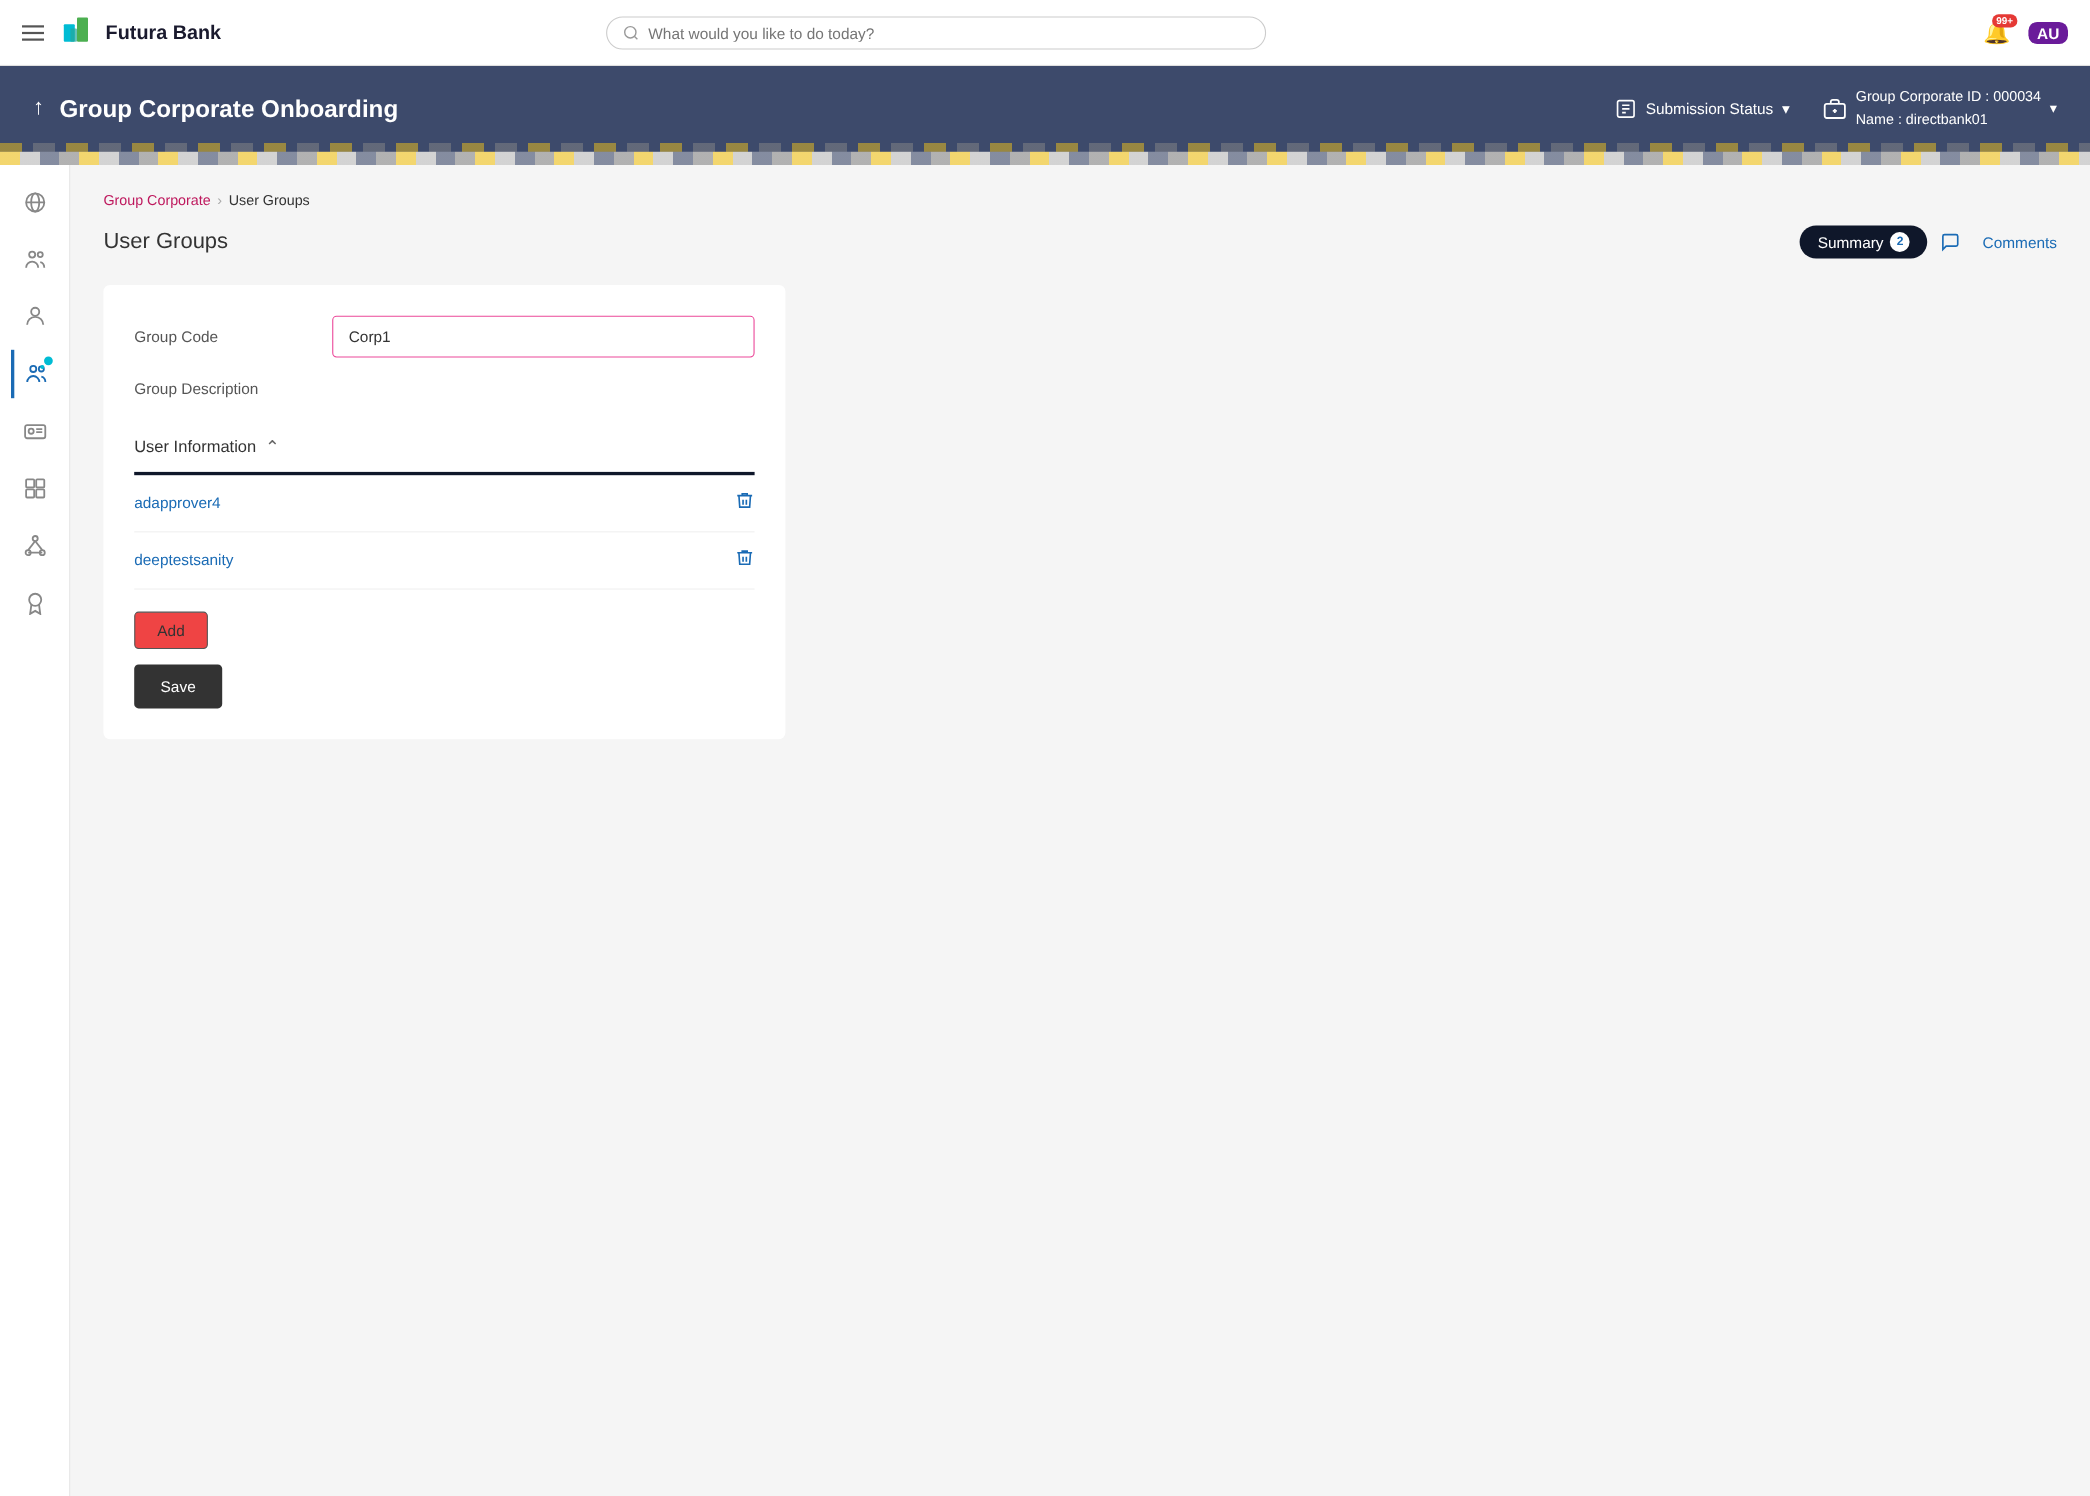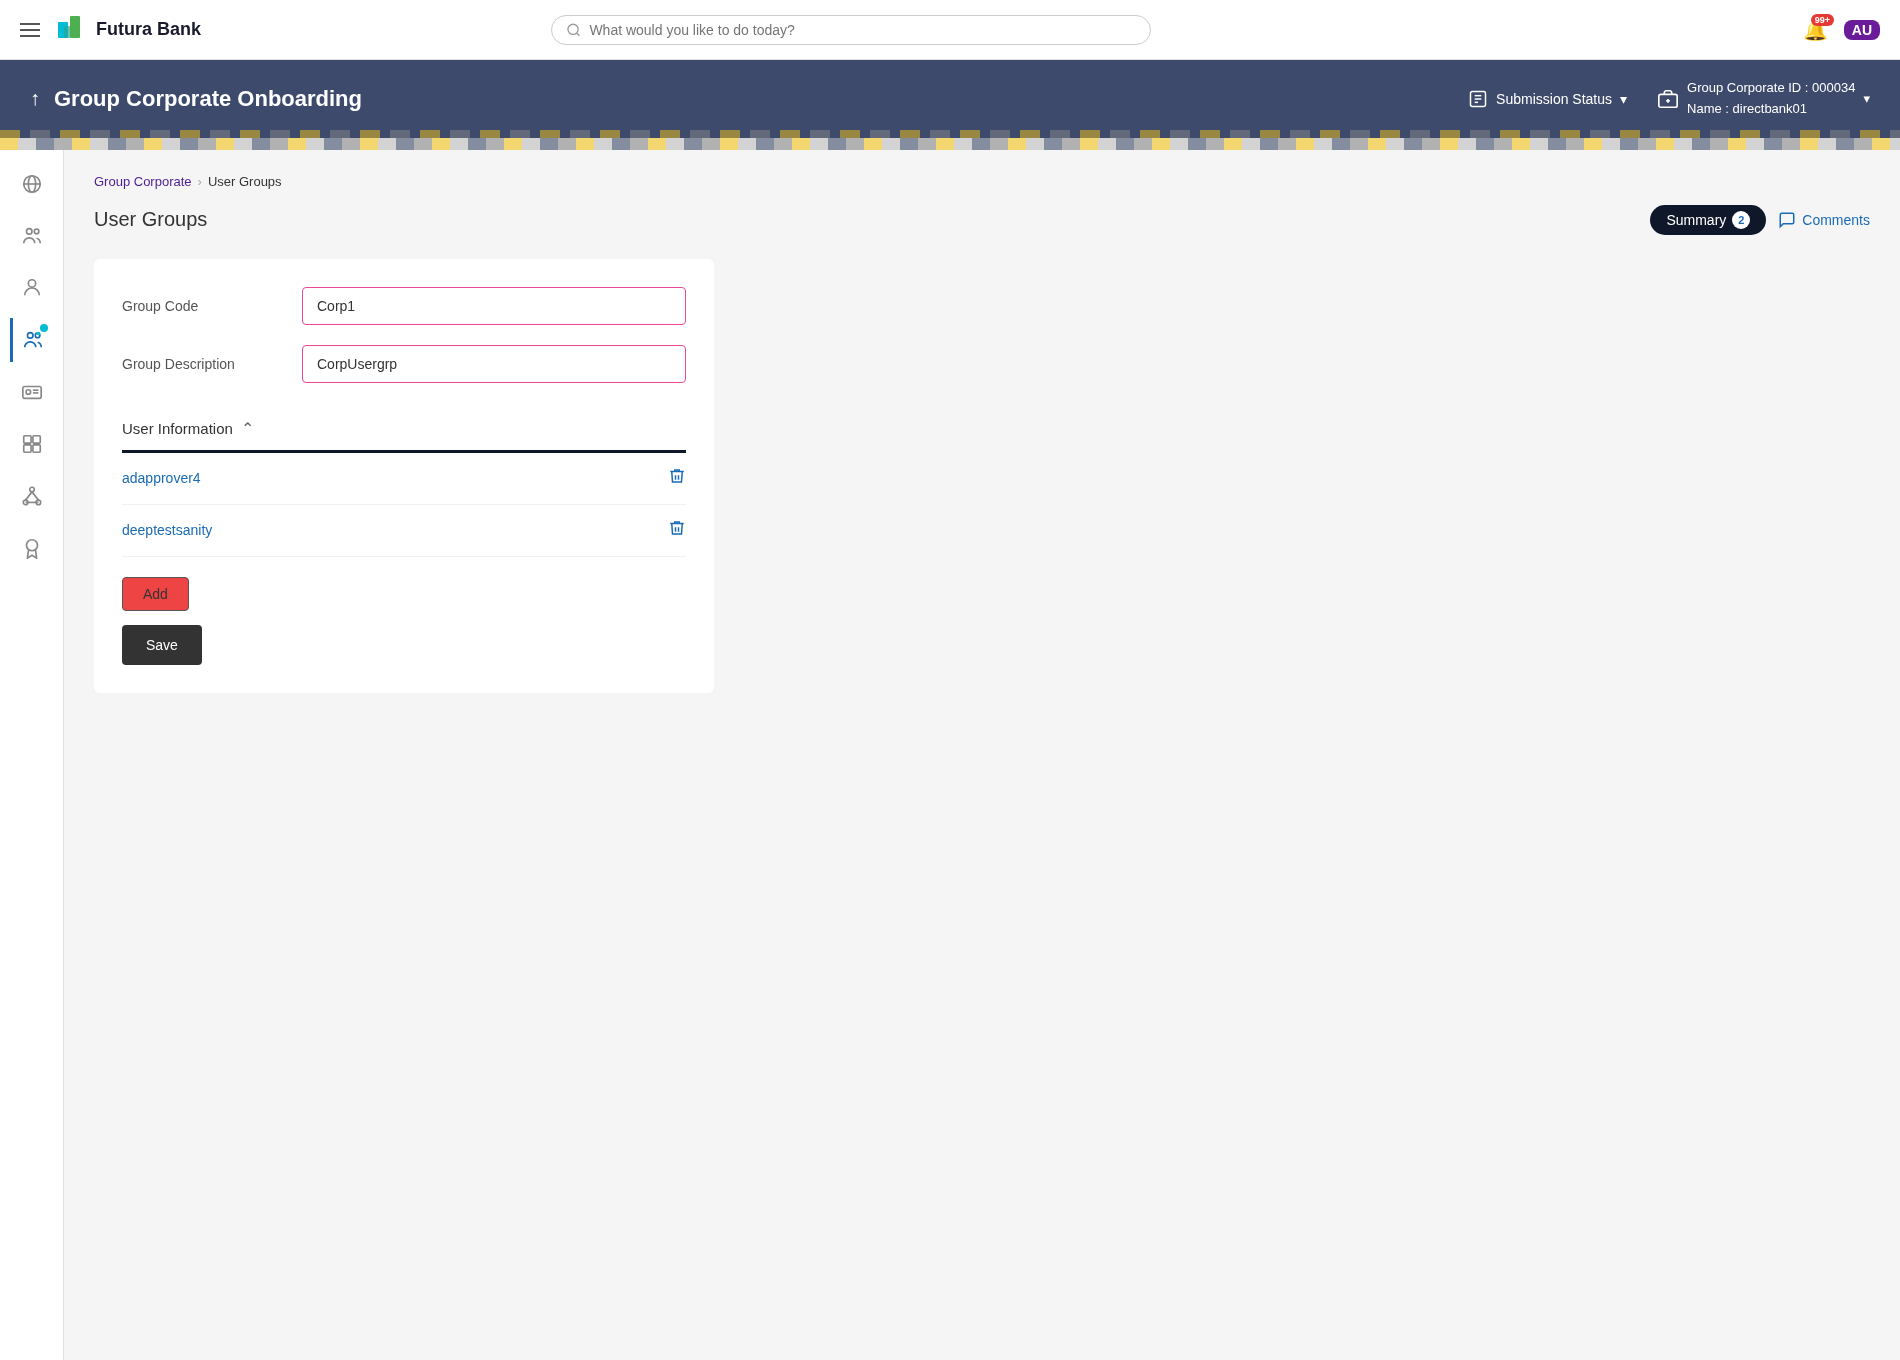--- a/index.html
+++ b/index.html
@@ -131,21 +131,21 @@
       flex: 1;
       padding: 24px 30px;
       background: #f5f5f5;
     }
 
     
     .breadcrumb {
       display: flex; align-items: center; gap: 6px;
       margin-bottom: 16px; font-size: 13px;
     }
-    .breadcrumb-link { color: #4c1d95; cursor: pointer; text-decoration: none; }
+    .breadcrumb-link { color: #be185d; cursor: pointer; text-decoration: none; }
     .breadcrumb-separator { color: #aaa; }
     .breadcrumb-current { color: #333; font-weight: 500; }
 
     
     .section-header {
       display: flex; align-items: center; justify-content: space-between;
       margin-bottom: 24px;
     }
     .section-title { font-size: 20px; font-weight: 500; color: #333; }
     .section-actions { display: flex; align-items: center; gap: 12px; }
@@ -157,21 +157,21 @@
       position: relative; display: flex; align-items: center; gap: 6px;
     }
     .summary-count {
       background: white; color: #1a6bb5; border-radius: 50%;
       width: 18px; height: 18px; font-size: 11px; font-weight: bold;
       display: flex; align-items: center; justify-content: center;
     }
     .comments-btn {
       background: none; border: none; color: #1a6bb5;
       font-size: 14px; cursor: pointer;
-      display: flex; align-items: center; gap: 6px;
+      display: flex; align-items: center; gap: 20px;
     }
 
     
     .form-card {
       background: white;
       border-radius: 6px;
       padding: 28px;
       max-width: 620px;
     }
     .form-group {
@@ -387,21 +387,20 @@
     <div class="form-card">
       
       <div class="form-group">
         <label class="form-label">Group Code</label>
         <input class="form-input" type="text" value="Corp1" style="">
       </div>
 
       
       <div class="form-group">
         <label class="form-label">Group Description</label>
-        <input class="form-input" type="text" value="CorpUsergrp" style="">
       </div>
 
       
       <div class="user-info-section">
         <div class="user-info-header">
           <span>User Information</span>
           <span class="expand-icon">⌃</span>
         </div>
 
         <div class="user-row">

